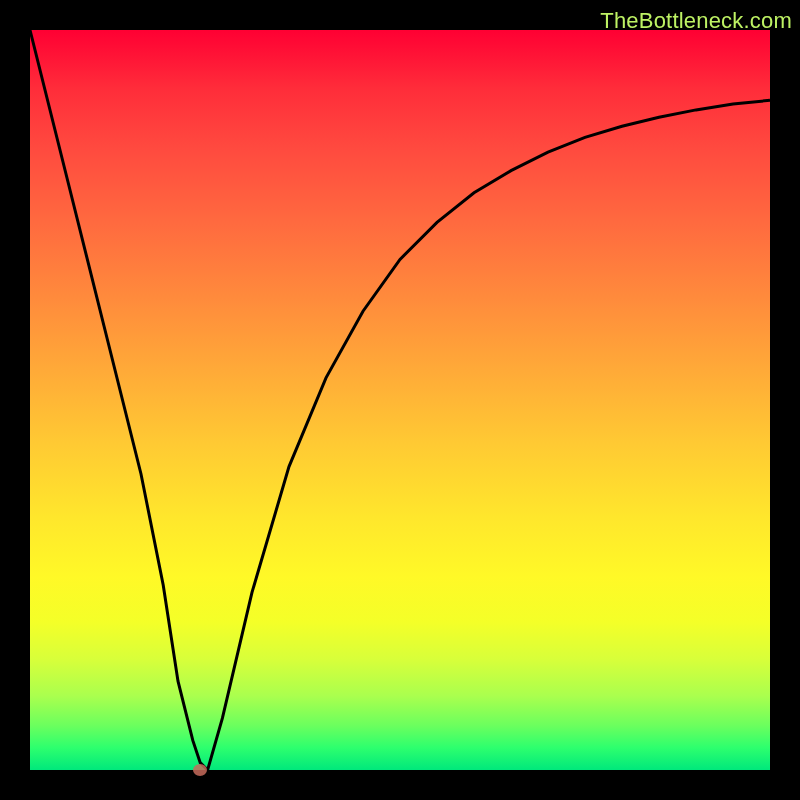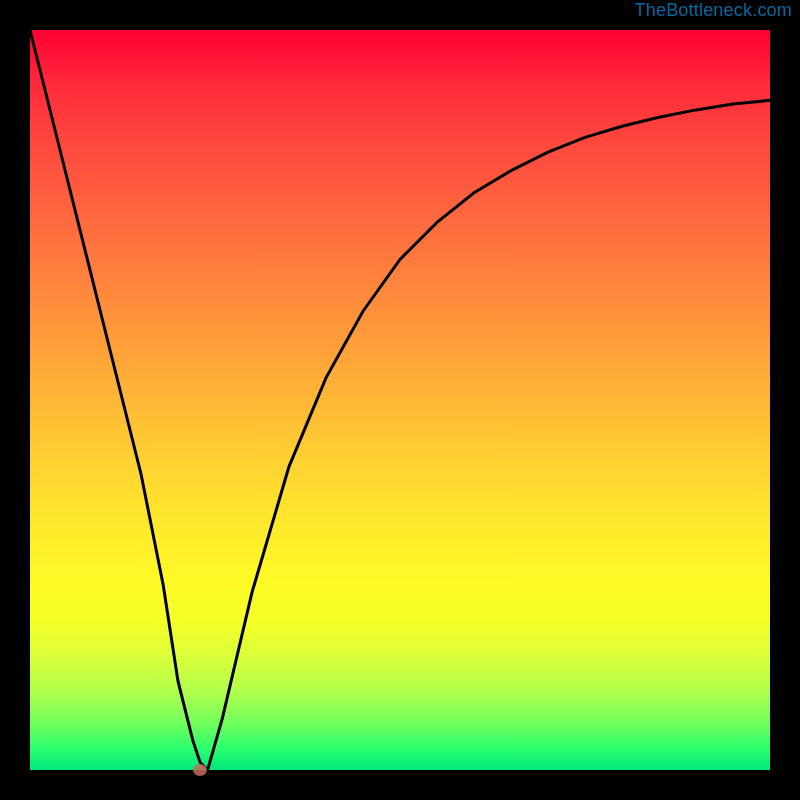--- a/index.html
+++ b/index.html
@@ -46,24 +46,24 @@
   svg.curve {
     position: absolute;
     left: 0;
     top: 0;
     width: 740px;
     height: 740px;
     overflow: visible;
   }
   .watermark {
     position: absolute;
-    top: 0;
+    top: 8px;
     right: 8px;
-    color: #0369a1;
-    font-size: 18px;
+    color: #bef264;
+    font-size: 22px;
     letter-spacing: 0.2px;
     font-weight: 400;
   }
   .marker {
     position: absolute;
     width: 14px;
     height: 12px;
     border-radius: 50% / 50%;
     background: #c76b5c;
     opacity: 0.85;

